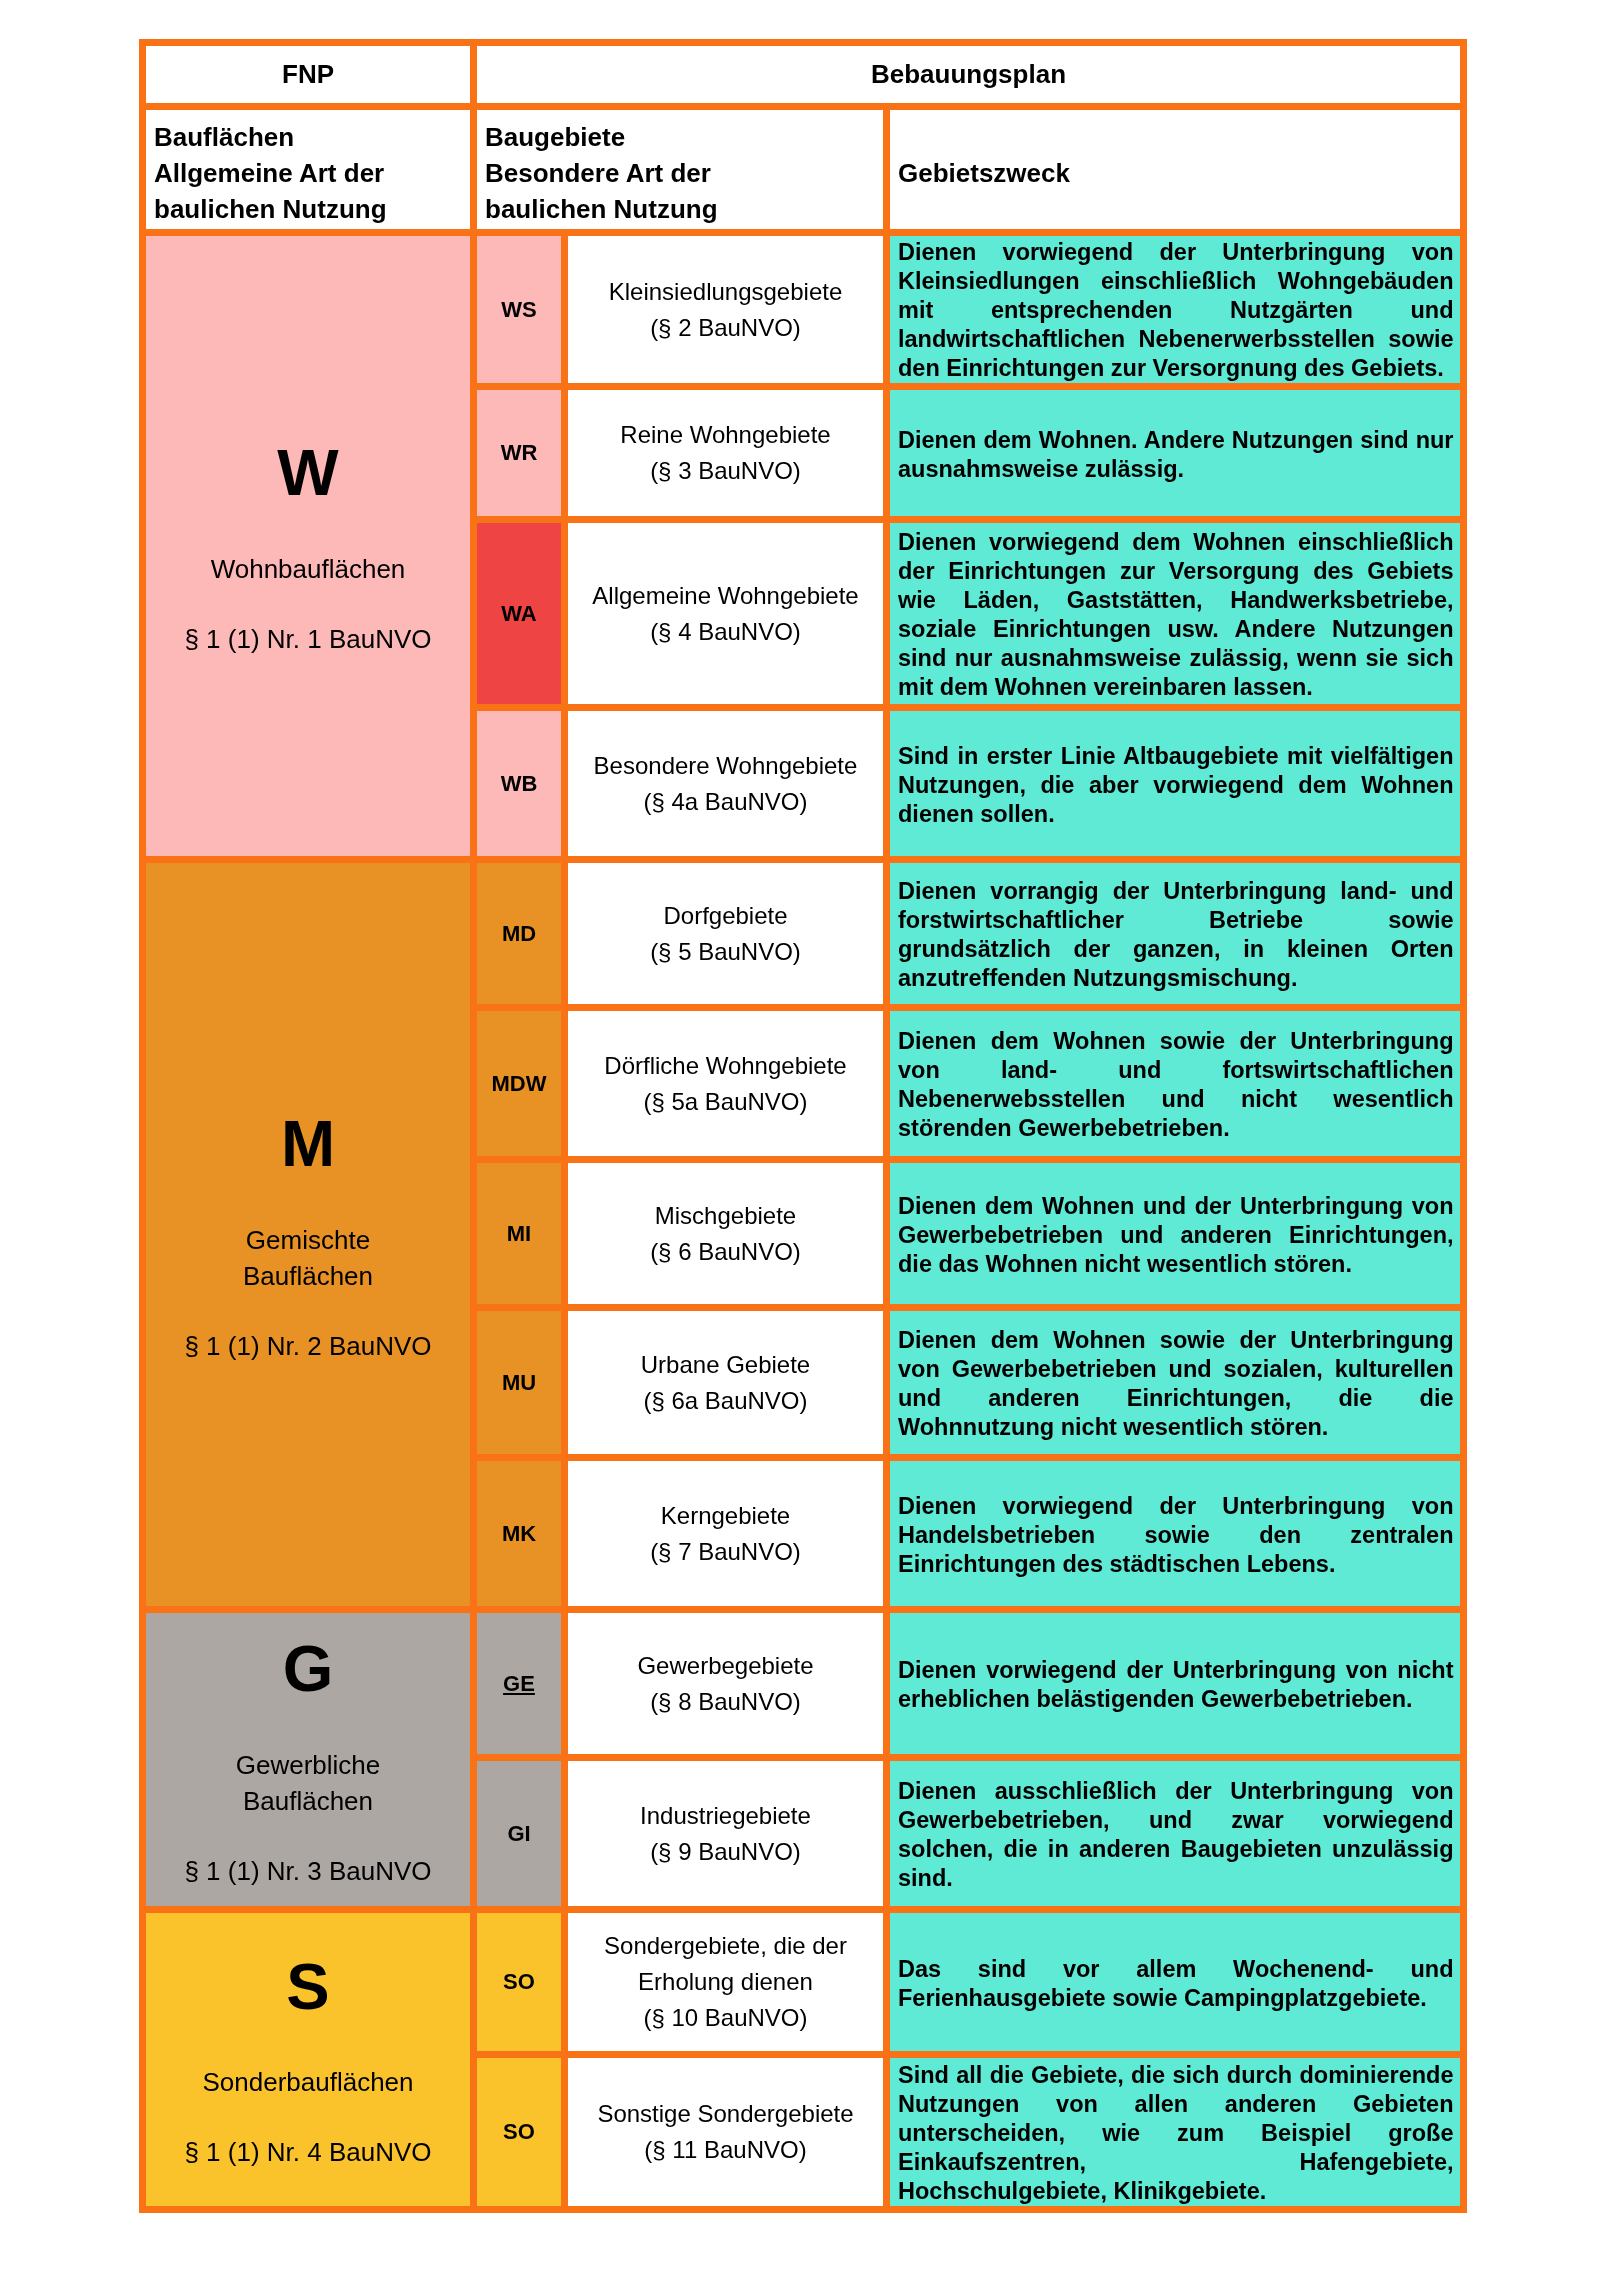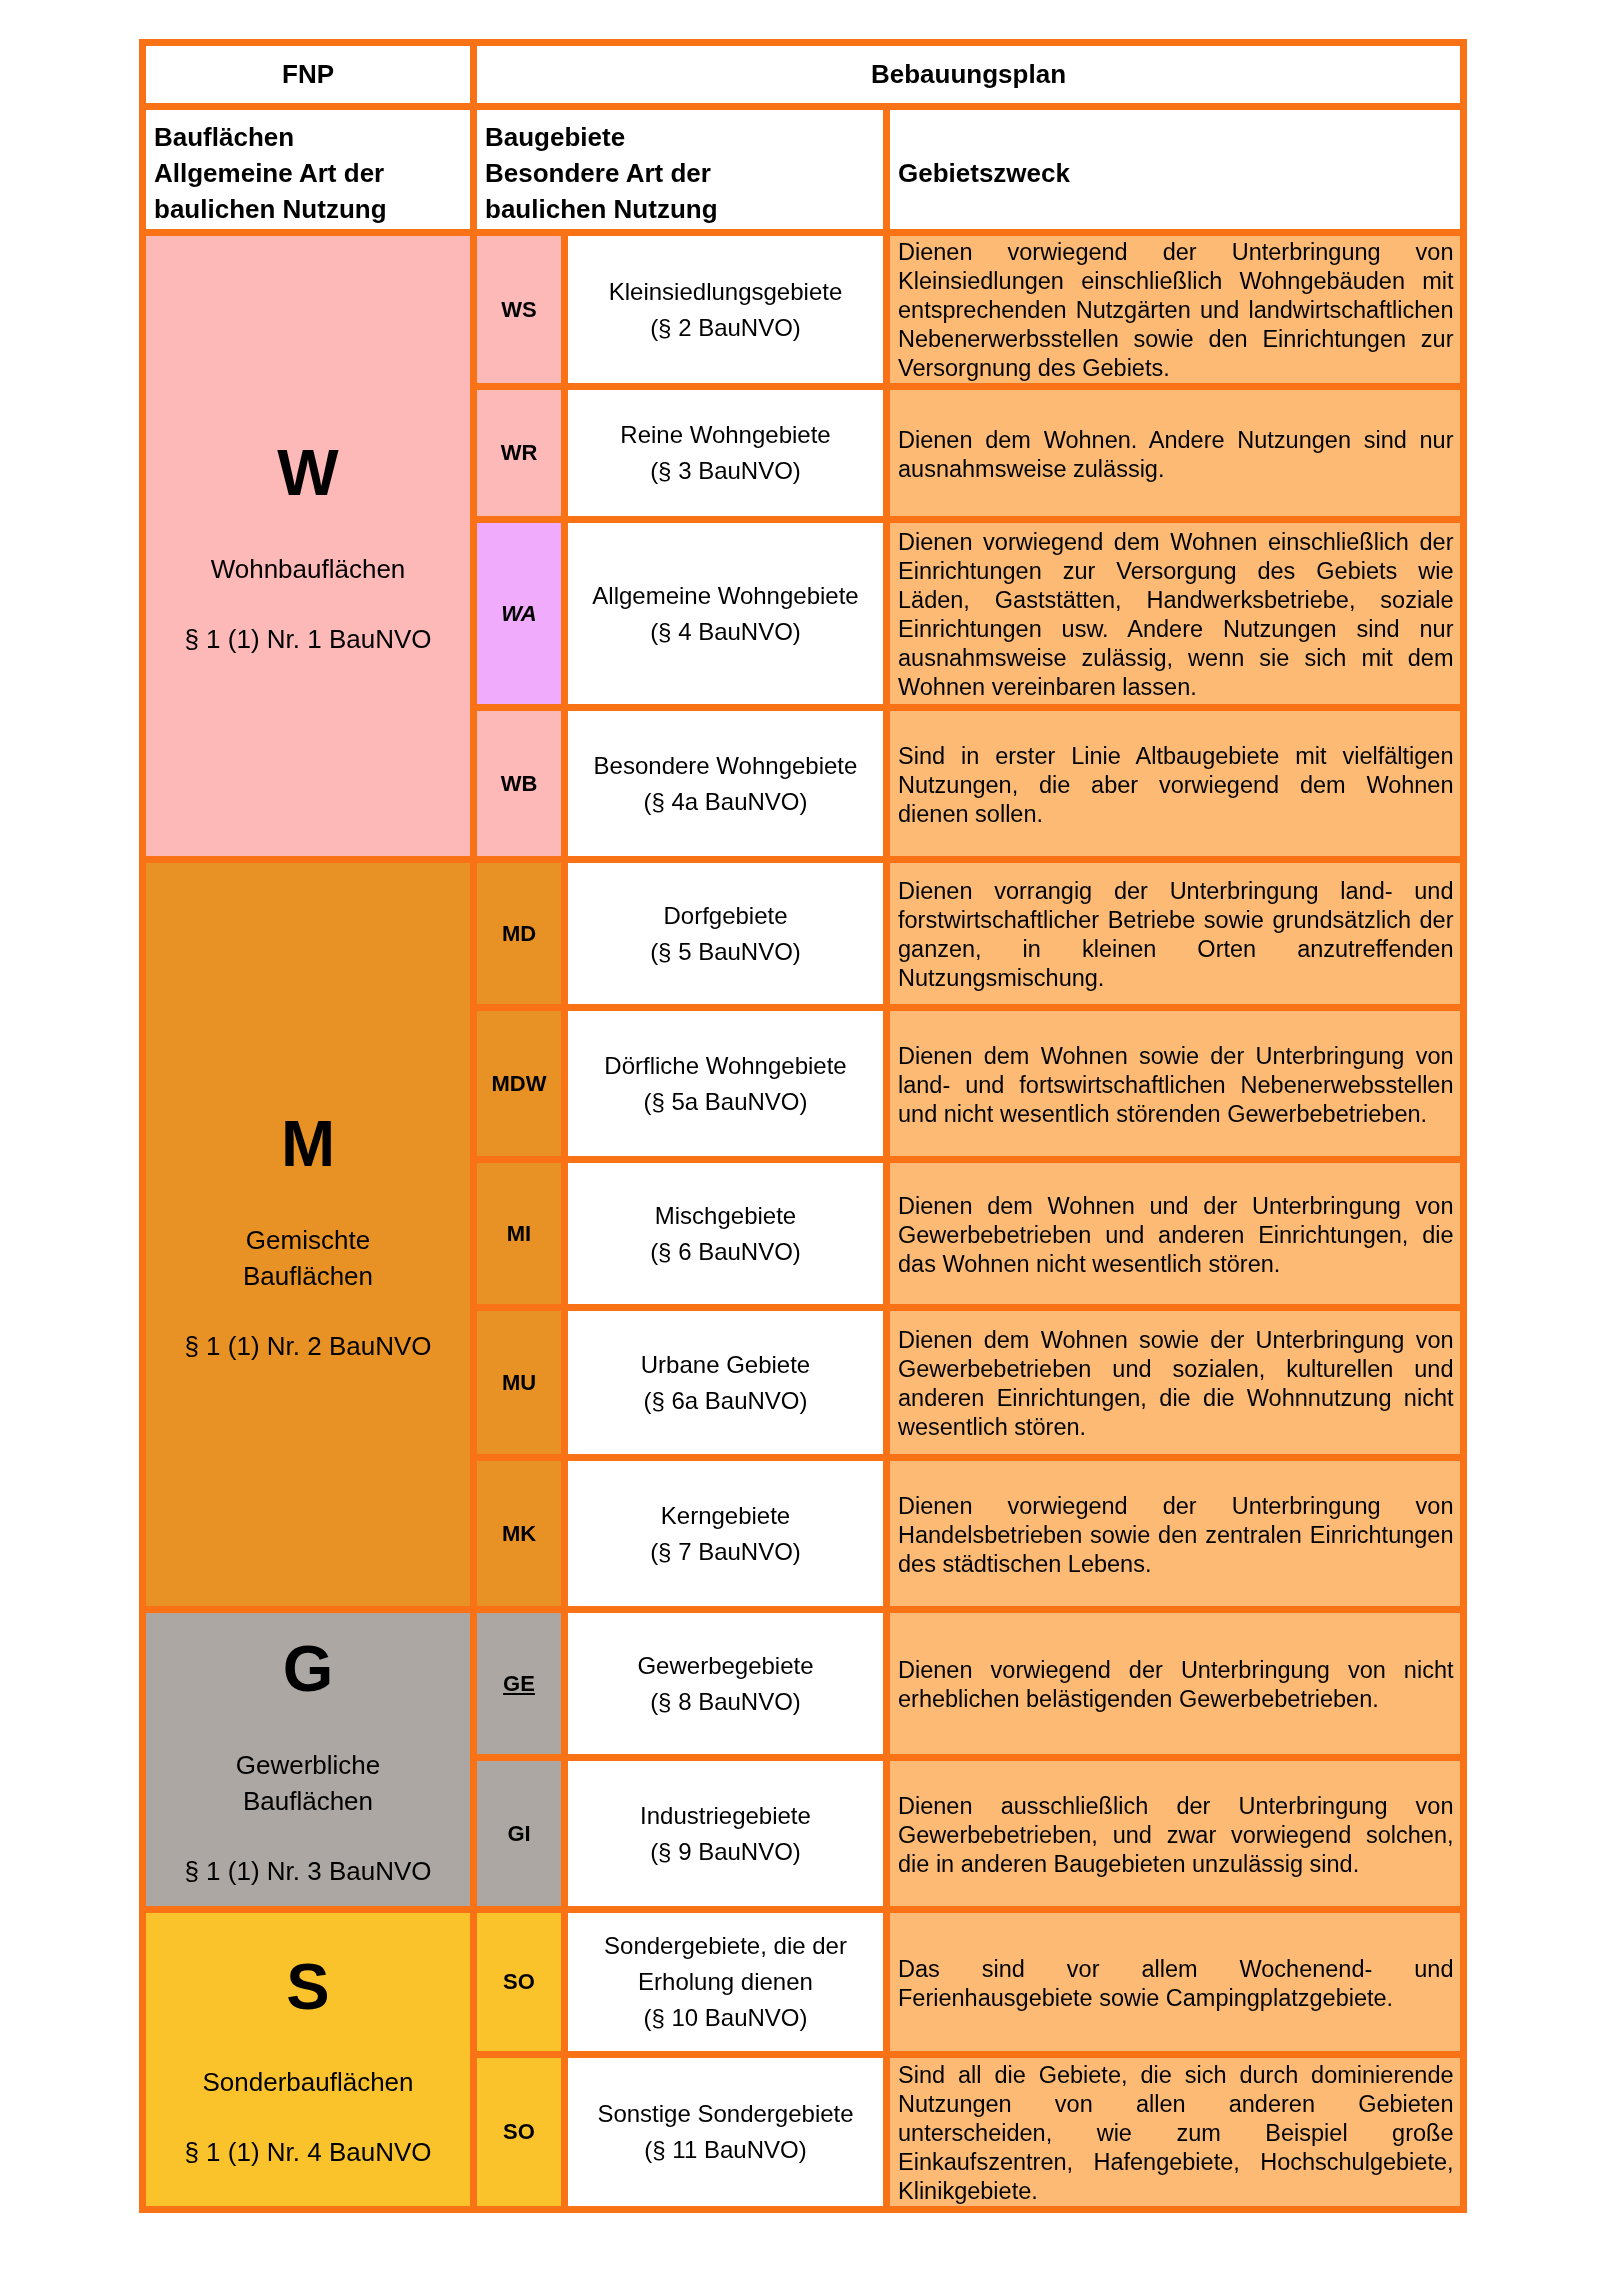--- a/index.html
+++ b/index.html
@@ -73,26 +73,27 @@
   td.label {
     background: #ffffff;
     font-size: 24px;
     line-height: 36px;
     text-align: center;
     vertical-align: middle;
     white-space: pre-line;
     padding: 0 4.9px;
   }
   td.zweck {
-    background: #fdba74;
+    background: #5eead4;
     font-size: 23.5px;
     line-height: 29px;
     text-align: justify;
     vertical-align: top;
     padding: 2.4px 6.5px 0 8px;
+    font-weight: bold;
   }
 </style>
 </head>
 <body>
 
 <div class="sheet">
   <table class="bau">
     <colgroup>
       <col style="width:331px">
       <col style="width:91px">
@@ -127,21 +128,21 @@
 (§ 2 BauNVO)</td>
       <td class="zweck">Dienen vorwiegend der Unterbringung von Kleinsiedlungen einschließlich Wohngebäuden mit entsprechenden Nutzgärten und landwirtschaftlichen Nebenerwerbsstellen sowie den Einrichtungen zur Versorgnung des Gebiets.</td>
     </tr>
     <tr style="height:133px">
       <td class="code" style="background-color: rgb(253, 184, 184);">WR</td>
       <td class="label">Reine Wohngebiete
 (§ 3 BauNVO)</td>
       <td class="zweck">Dienen dem Wohnen. Andere Nutzungen sind nur ausnahmsweise zulässig.</td>
     </tr>
     <tr style="height:188px">
-      <td class="code" style="background-color: #f0abfc; font-style: italic;">WA</td>
+      <td class="code" style="background-color: #ef4444;">WA</td>
       <td class="label">Allgemeine Wohngebiete
 (§ 4 BauNVO)</td>
       <td class="zweck">Dienen vorwiegend dem Wohnen einschließlich der Einrichtungen zur Versorgung des Gebiets wie Läden, Gaststätten, Handwerksbetriebe, soziale Einrichtungen usw. Andere Nutzungen sind nur ausnahmsweise zulässig, wenn sie sich mit dem Wohnen vereinbaren lassen.</td>
     </tr>
     <tr style="height:152px">
       <td class="code" style="background-color: rgb(253, 184, 184);">WB</td>
       <td class="label">Besondere Wohngebiete
 (§ 4a BauNVO)</td>
       <td class="zweck">Sind in erster Linie Altbaugebiete mit vielfältigen Nutzungen, die aber vorwiegend dem Wohnen dienen sollen.</td>
     </tr>

